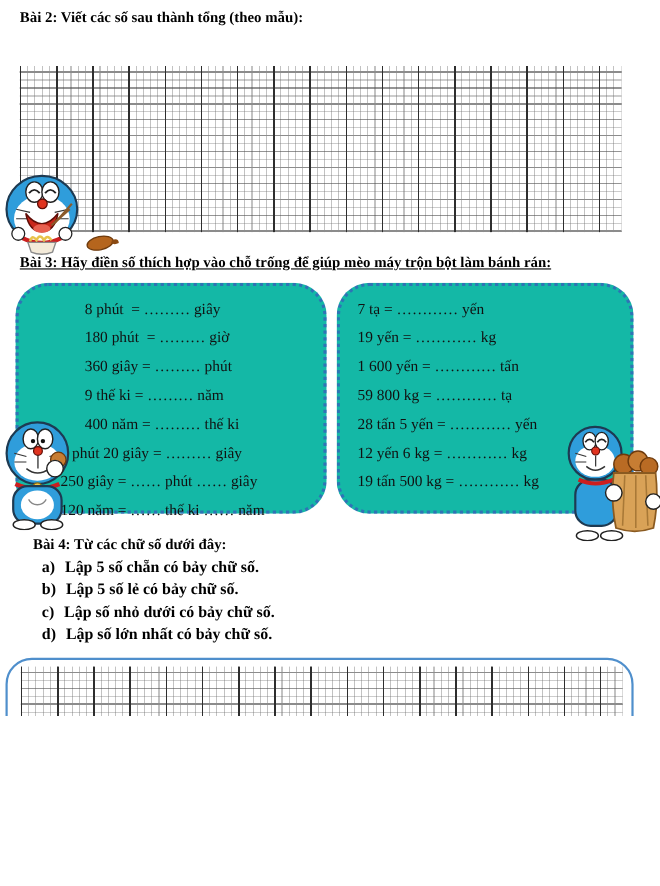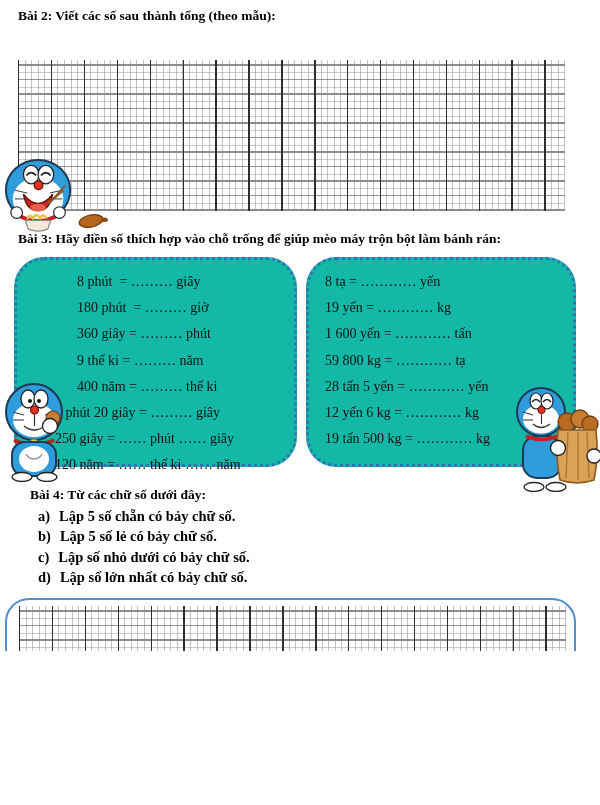--- a/index.html
+++ b/index.html
@@ -2,21 +2,21 @@
 <html><head>
 <meta charset="utf-8">
 <style>
   * { margin:0; padding:0; box-sizing:border-box; }
   body { background:#fff; font-family:"Liberation Serif","DejaVu Serif",serif; }
   .page { position:relative; width:600px; height:651px; background:#fff; overflow:hidden; }
 
   .heading { position:absolute; left:18px; font-weight:bold; font-size:13.5px; color:#000; white-space:pre; }
   #bai2-title { top:8px; }
   #bai2-numbers { position:absolute; left:122px; top:30px; font-weight:bold; font-size:14px; white-space:pre; }
-  #bai3-title { top:231px; z-index:2; }
+  #bai3-title { top:231px; z-index:2;text-decoration:underline; }
   #bai4-title { top:487px;margin-left:12px; }
 
   .gridpaper {
     background-color:#fff;
     background-image:
       repeating-linear-gradient(90deg,#2e2e2e 0,#2e2e2e 1.4px,transparent 1.4px,transparent 32.9px),
       repeating-linear-gradient(0deg,#8c8c8c 0,#8c8c8c 1.5px,transparent 1.5px,transparent 29px),
       repeating-linear-gradient(0deg,rgba(60,60,60,.38) 0,rgba(60,60,60,.38) 1px,transparent 1px,transparent 14.5px),
       repeating-linear-gradient(90deg,rgba(110,110,110,.42) 0,rgba(110,110,110,.42) 1px,transparent 1px,transparent 6.58px),
       repeating-linear-gradient(0deg,rgba(110,110,110,.35) 0,rgba(110,110,110,.35) 1px,transparent 1px,transparent 7.25px);
@@ -95,21 +95,21 @@
         <div class="box-line">9 thế ki = ……… năm</div>
         <div class="box-line">400 năm = ……… thế ki</div>
         <div class="box-line">6 phút 20 giây = ……… giây</div>
         <div class="box-line">250 giây = …… phút …… giây</div>
         <div class="box-line">120 năm = …… thế ki …… năm</div>
       </div>
   </div>
 
   <div class="dotted-box" id="box-right">
     <div>
-        <div class="box-line">8 tạ = ………… yến</div>
+        <div class="box-line">7 tạ = ………… yến</div>
         <div class="box-line">19 yến = ………… kg</div>
         <div class="box-line">1 600 yến = ………… tấn</div>
         <div class="box-line">59 800 kg = ………… tạ</div>
         <div class="box-line">28 tấn 5 yến = ………… yến</div>
         <div class="box-line">12 yến 6 kg = ………… kg</div>
         <div class="box-line">19 tấn 500 kg = ………… kg</div>
       </div>
   </div>
 
   <svg class="sprite" id="doraemon-2" viewBox="0 0 76 100">

